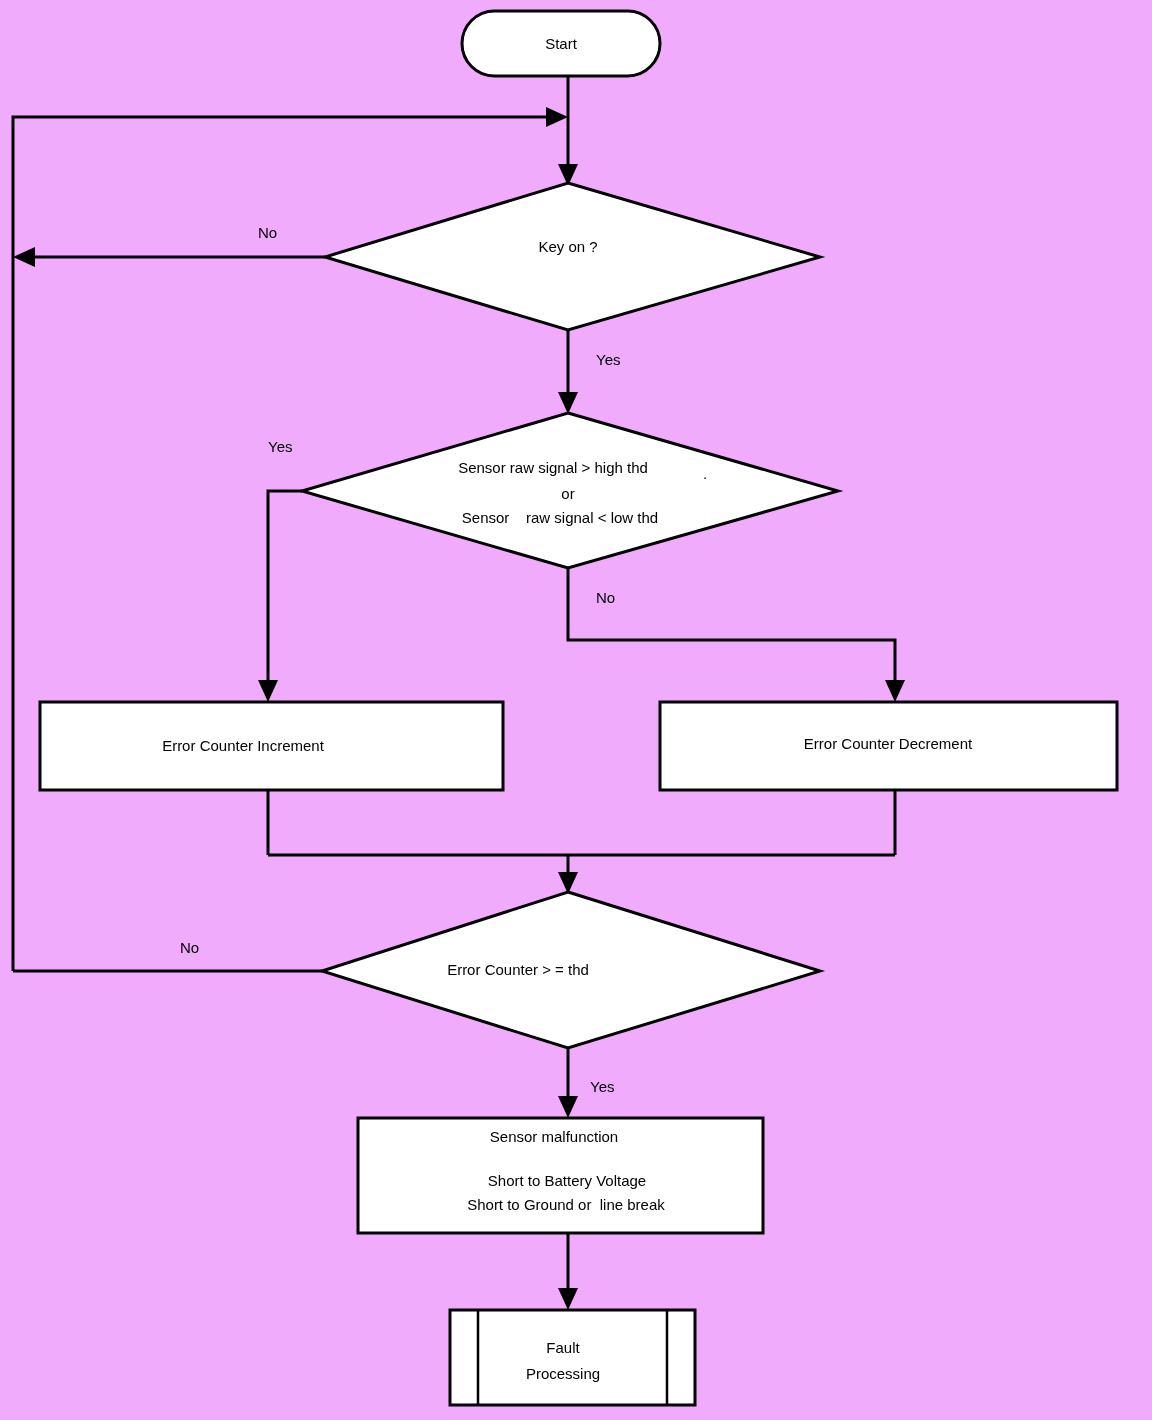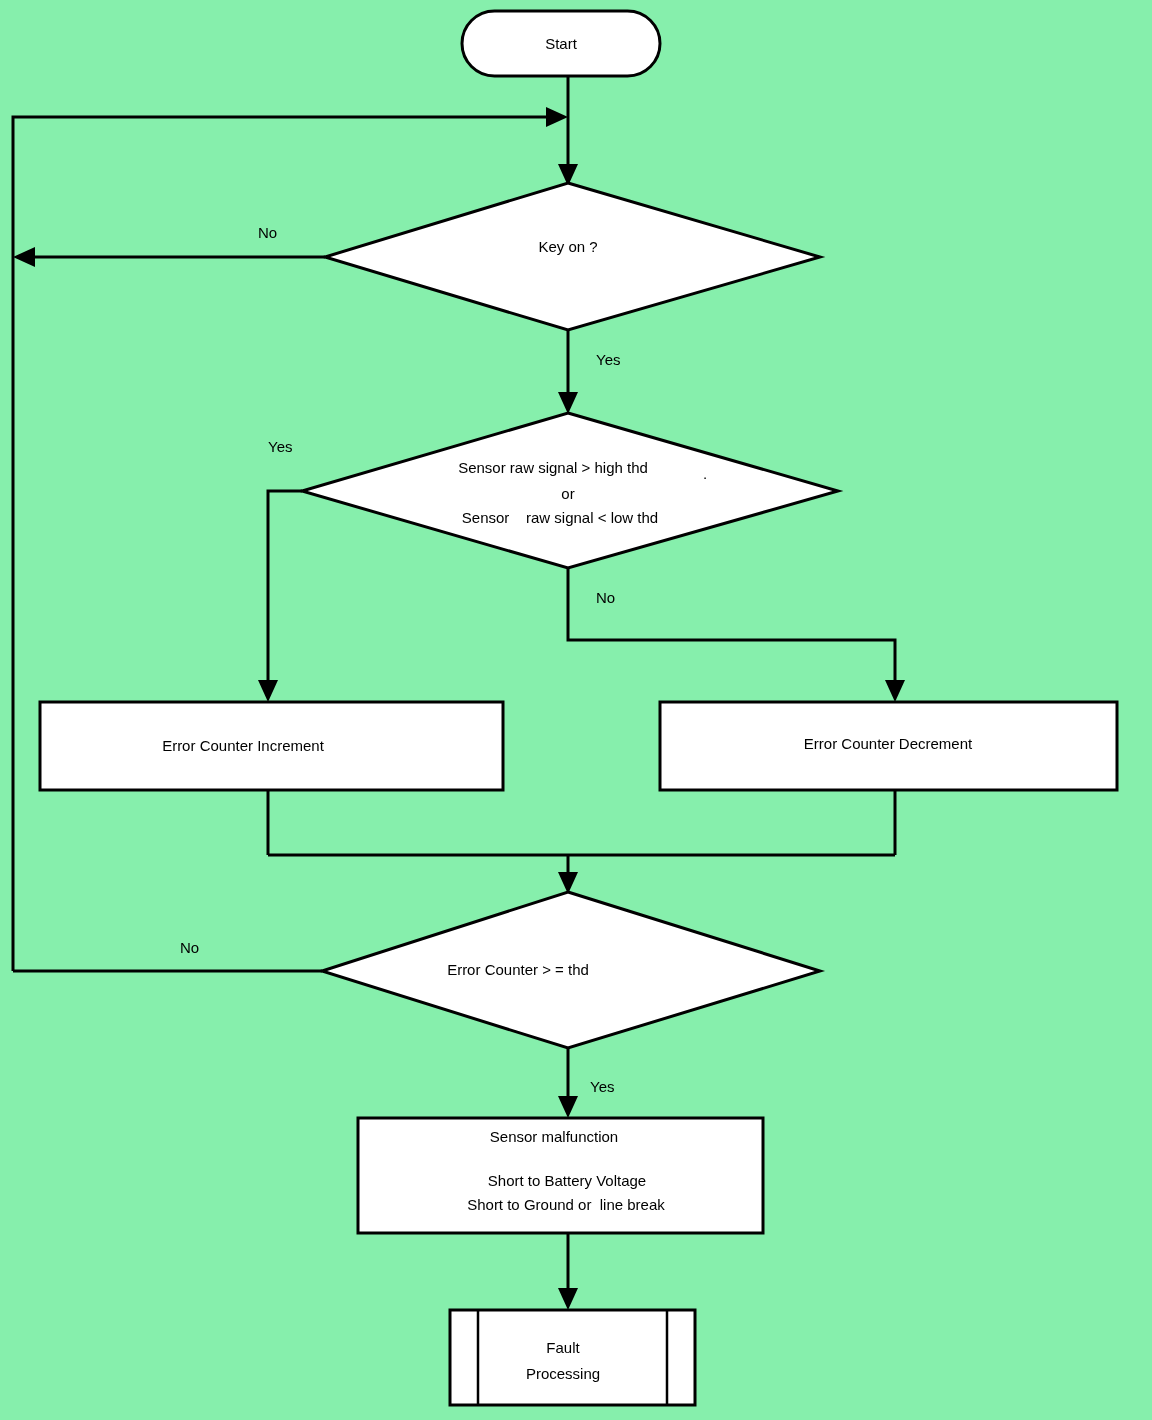--- a/index.html
+++ b/index.html
@@ -7,21 +7,21 @@
     padding: 0;
     background: #ffffff;
   }
   body {
     font-family: "Liberation Sans", sans-serif;
   }
   #canvas {
     position: relative;
     width: 1152px;
     height: 1420px;
-    background: #86efac;
+    background: #f0abfc;
     overflow: hidden;
   }
   svg#flow {
     position: absolute;
     left: 0;
     top: 0;
     width: 1152px;
     height: 1420px;
   }
   .shape {

